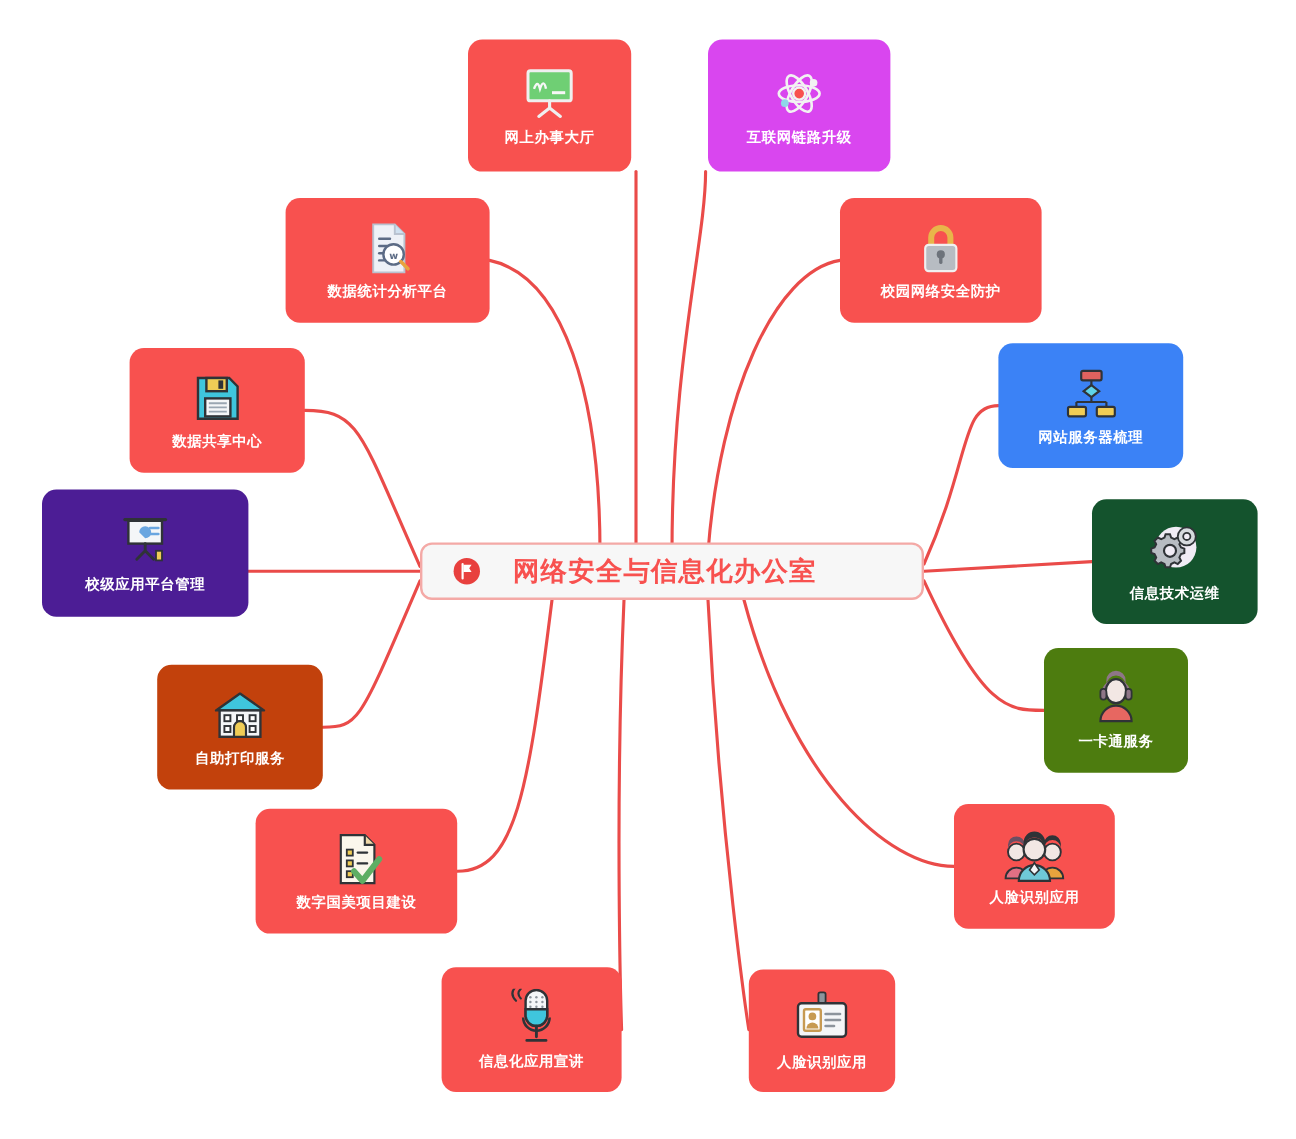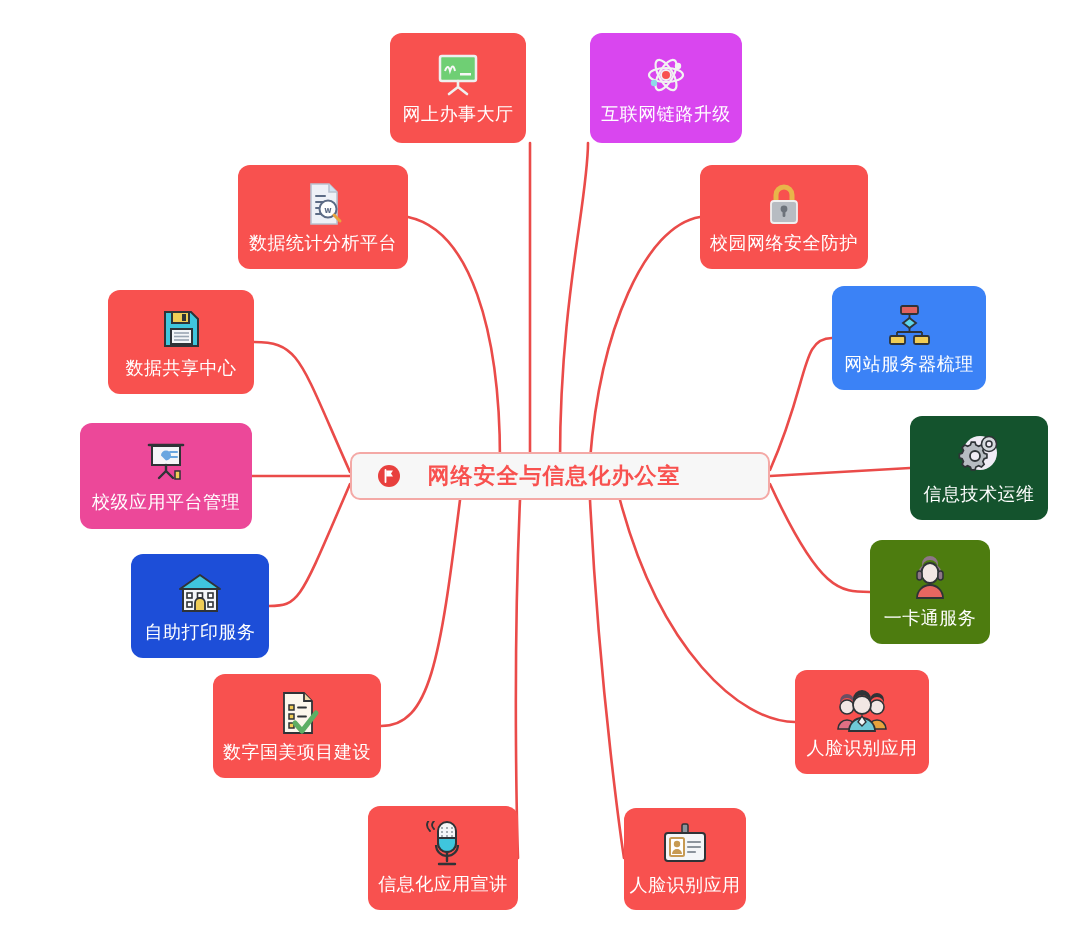--- a/index.html
+++ b/index.html
@@ -39,22 +39,22 @@
     z-index: 5;
   }
   .node .node-icon {
     display: flex;
     align-items: center;
     justify-content: center;
     height: 52px;
     margin-bottom: 4px;
   }
   .node .node-label {
-    font-size: 18px;
-    font-weight: normal;
+    font-size: 12px;
+    font-weight: bold;
     letter-spacing: 0.5px;
     white-space: nowrap;
     line-height: 1.1;
     color: #ffffff;
   }
   #center-node {
     position: absolute;
     box-sizing: border-box;
     background: #f7f7f7;
     border: 2px solid #f4a9a6;
@@ -200,21 +200,21 @@
         <path d="M26.5 13 L26.5 17" stroke="#2f3337" stroke-width="1.8"></path>
         <path d="M26.5 17 L33 22 L26.5 27 L20 22 Z" fill="#5fd4e8" stroke="#2f3337" stroke-width="1.8"></path>
         <path d="M26.5 27 L26.5 31 M14 31 L39 31 M14 31 L14 35 M39 31 L39 35" stroke="#2f3337" stroke-width="1.8" fill="none"></path>
         <rect x="7" y="35" width="15" height="8" rx="1.5" fill="#f0cd56" stroke="#2f3337" stroke-width="1.8"></rect>
         <rect x="31" y="35" width="15" height="8" rx="1.5" fill="#f0cd56" stroke="#2f3337" stroke-width="1.8"></rect>
       </svg>
     </span>
     <span class="node-label">网站服务器梳理</span>
   </div>
 
-  <div class="node" id="n6" style="left: 35px; top: 423px; width: 172px; height: 106px; background: #ec4899; margin-left: 45px;">
+  <div class="node" id="n6" style="left: 35px; top: 408px; width: 172px; height: 106px; background: #4c1d95;">
     <span class="node-icon">
       <svg width="52" height="48" viewBox="0 0 52 48">
         <path d="M9 6 H43" stroke="#2f3337" stroke-width="2.6" stroke-linecap="round"></path>
         <rect x="12" y="7" width="28" height="19" fill="#f4f6f8" stroke="#2f3337" stroke-width="2"></rect>
         <path d="M21 16.5 a5 5 0 1 1 5 5 Z" fill="#6aa6e0"></path>
         <g stroke="#6aa6e0" stroke-width="2" stroke-linecap="round">
           <path d="M30 13 H37"></path>
             <path d="M30 18 H37"></path>
         </g>
         <path d="M26 26 L26 32 M26 32 L19 39 M26 32 L33 39" stroke="#2f3337" stroke-width="2.4" fill="none" stroke-linecap="round"></path>
@@ -234,21 +234,21 @@
         <circle cx="22" cy="25" r="5" fill="#f0ecf5" stroke="#2f3337" stroke-width="1.8"></circle>
         <g fill="#d6dade" stroke="#2f3337" stroke-width="1.5">
           <circle cx="36" cy="13" r="7.5"></circle>
         </g>
         <circle cx="36" cy="13" r="3" fill="#f0ecf5" stroke="#2f3337" stroke-width="1.5"></circle>
       </svg>
     </span>
     <span class="node-label">信息技术运维</span>
   </div>
 
-  <div class="node" id="n8" style="left: 131px; top: 554px; width: 138px; height: 104px; background: #1d4ed8;">
+  <div class="node" id="n8" style="left: 131px; top: 554px; width: 138px; height: 104px; background: #c2410c;">
     <span class="node-icon">
       <svg width="52" height="48" viewBox="0 0 52 48">
         <path d="M26 6 L46 20 L6 20 Z" fill="#3fc6dd" stroke="#2f3337" stroke-width="2" stroke-linejoin="round"></path>
         <rect x="9" y="20" width="34" height="22" fill="#f4f6f8" stroke="#2f3337" stroke-width="2"></rect>
         <g fill="#ffffff" stroke="#2f3337" stroke-width="1.6">
           <rect x="13" y="24" width="5" height="5"></rect>
           <rect x="23.5" y="24" width="5" height="5"></rect>
           <rect x="34" y="24" width="5" height="5"></rect>
           <rect x="13" y="33" width="5" height="5"></rect>
           <rect x="34" y="33" width="5" height="5"></rect>

